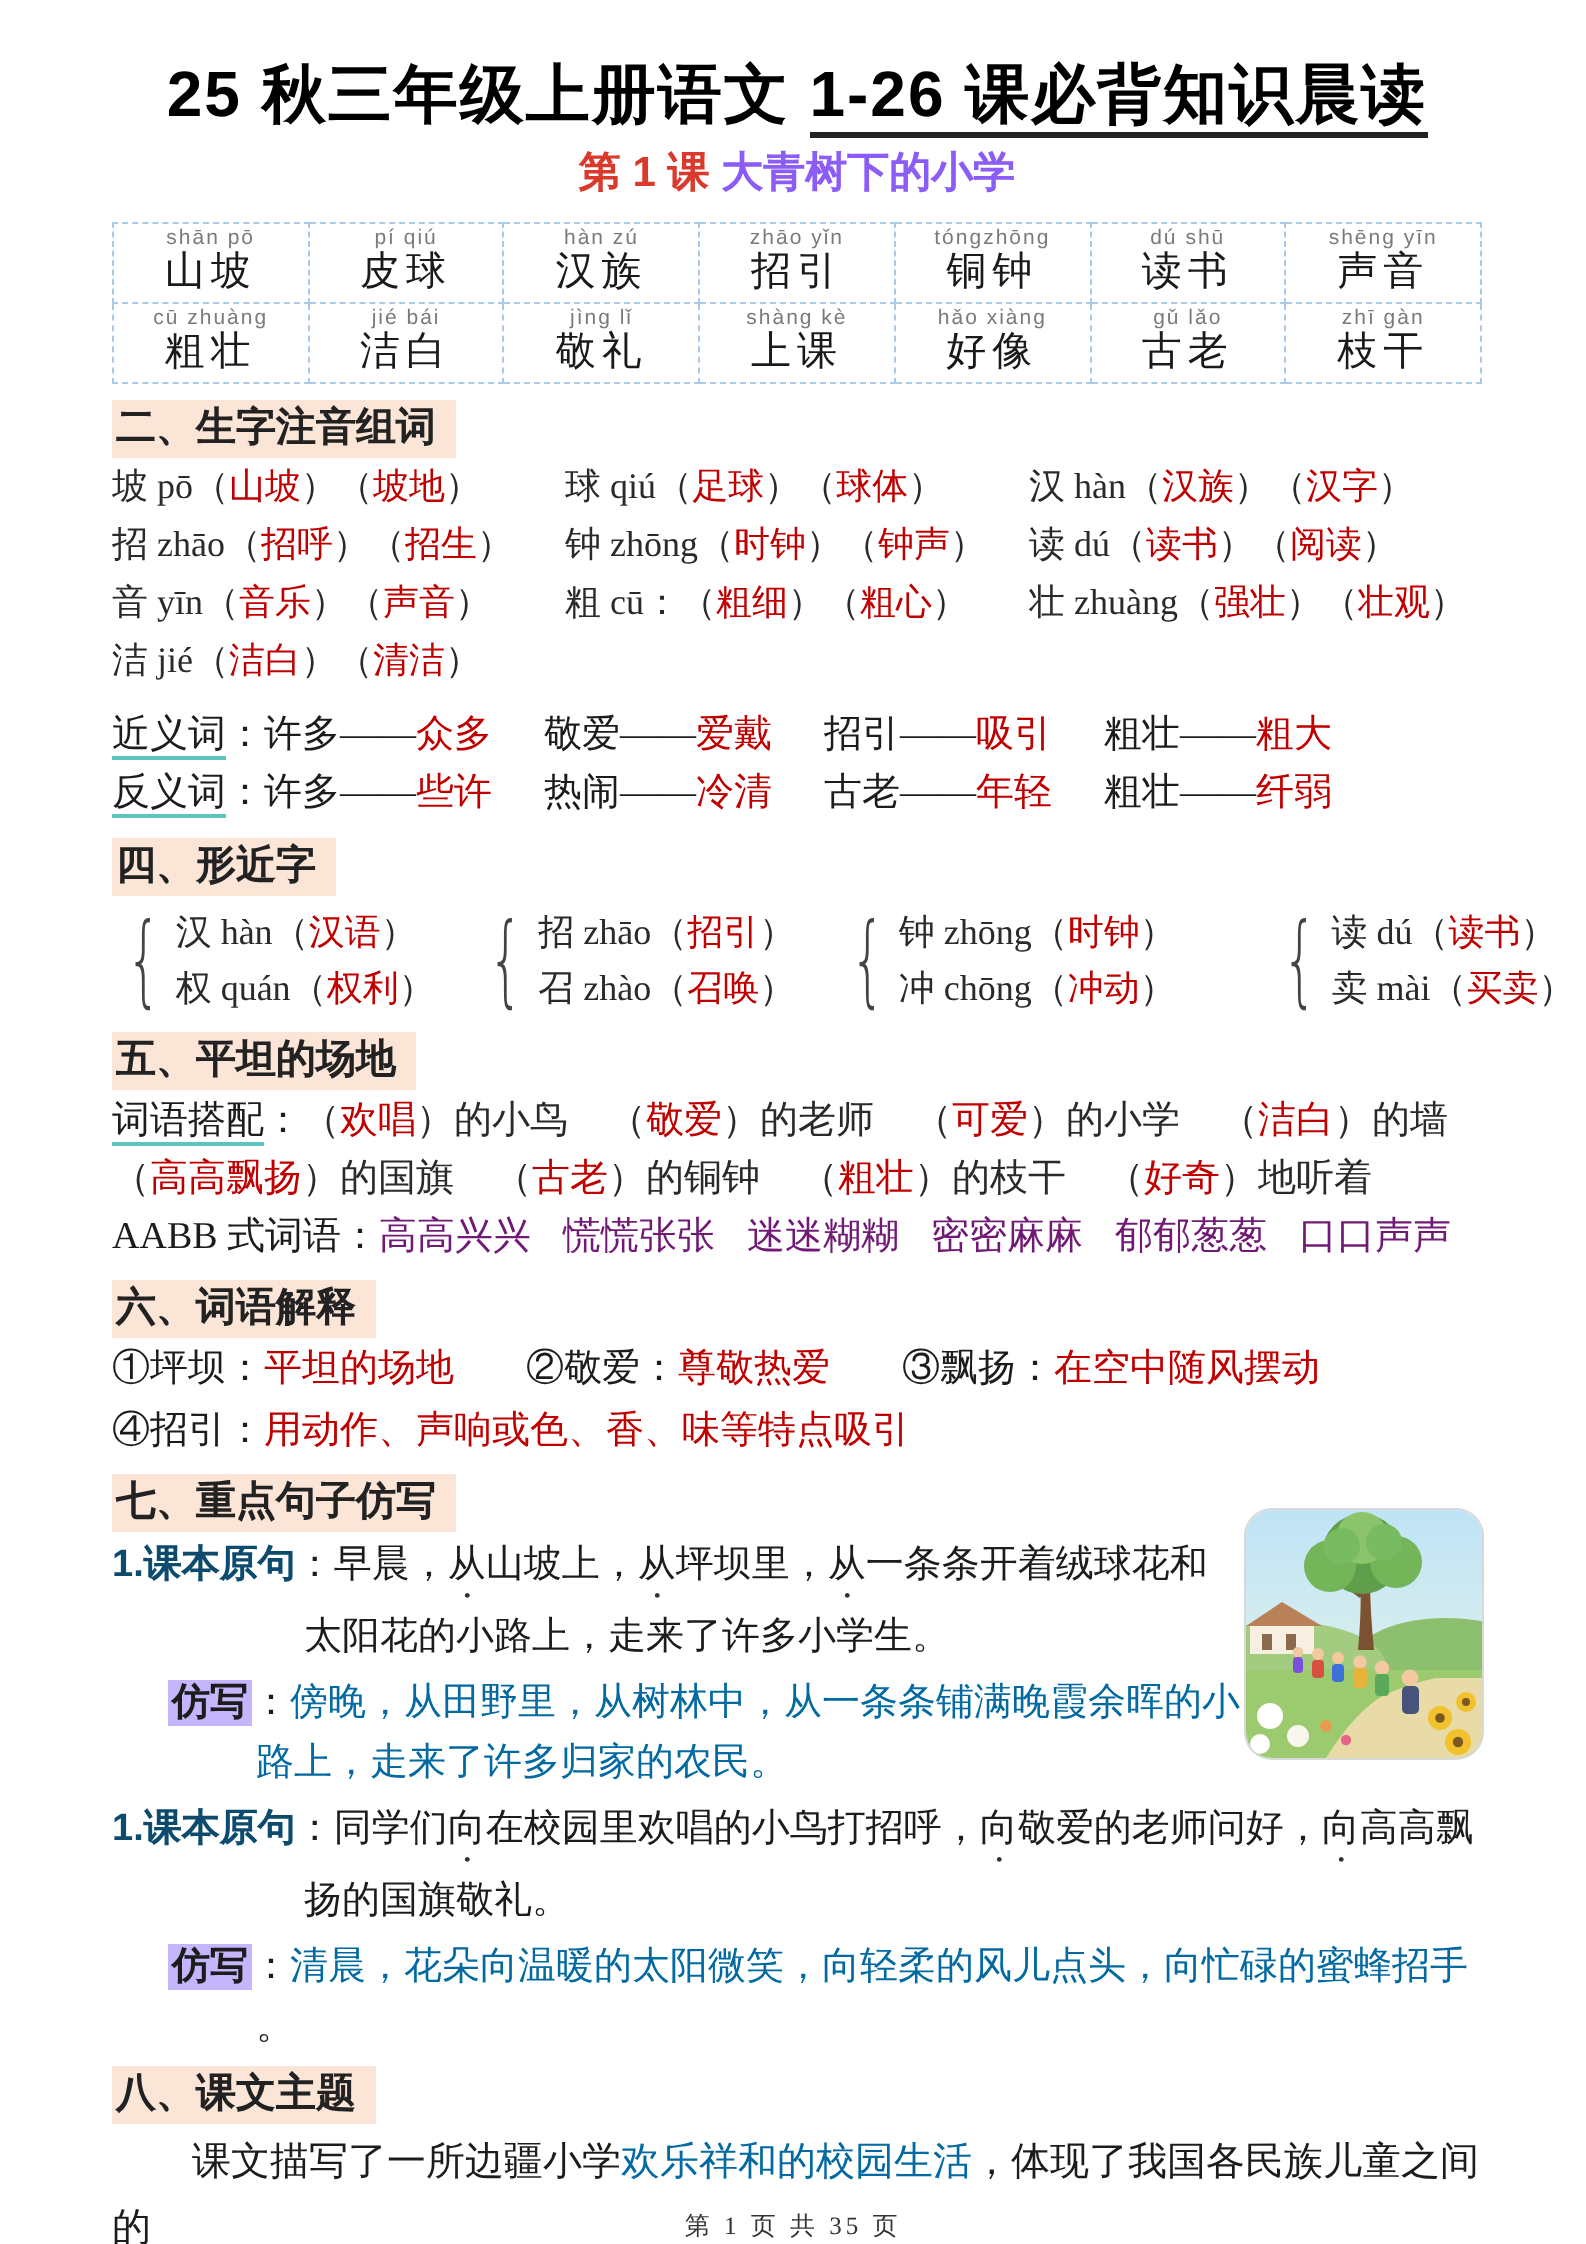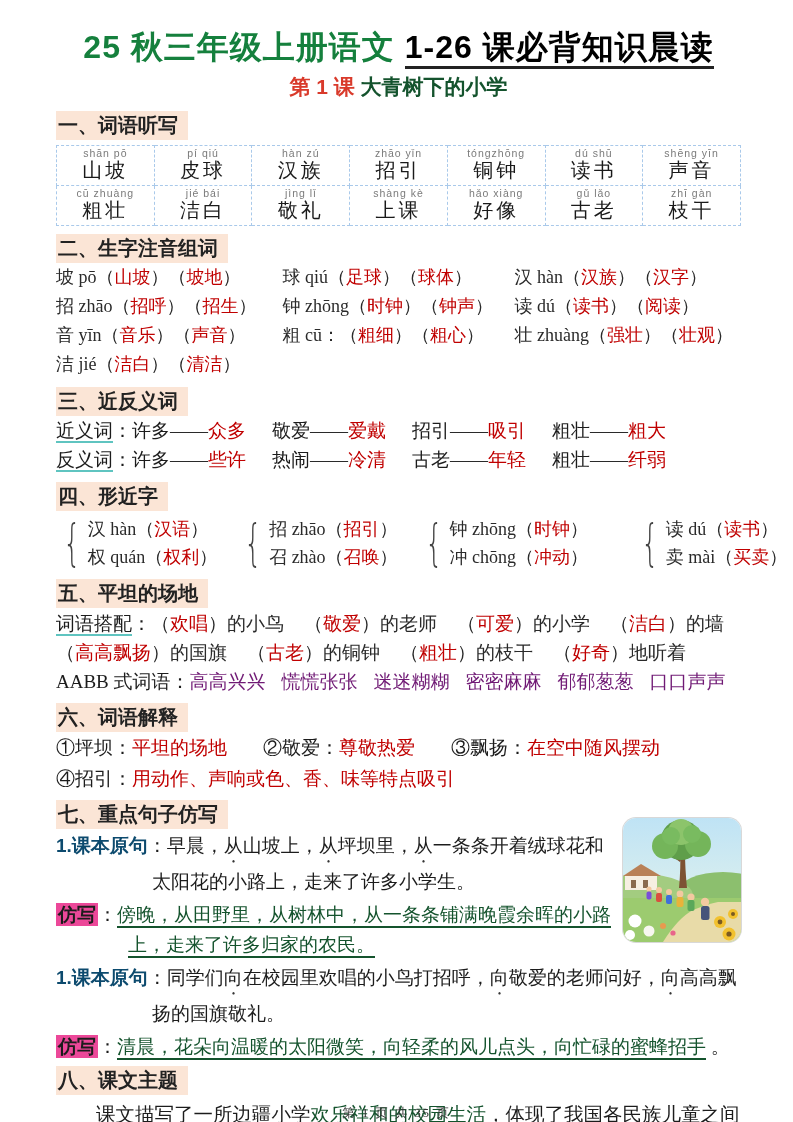--- a/index.html
+++ b/index.html
@@ -2,25 +2,25 @@
 <html><head>
 <meta charset="utf-8">
 <style>
   * { margin:0; padding:0; box-sizing:border-box; }
   html,body { background:#ffffff; }
   body { width:793px; height:1122px; overflow:hidden; font-family:"Liberation Serif", serif; color:#1c1c1c; }
   .page { position:relative; width:793px; height:1122px; padding:26px 52px 0 56px; }
 
   
   .title { text-align:center; font-family:"Liberation Sans", sans-serif; font-weight:bold; font-size:32px; line-height:42px; letter-spacing:1px; white-space:nowrap; }
-  .title .tb { color:#15803d;text-align:right; }
+  .title .tb { color:#000000;text-align:right; }
   .title .tr { color:#000000; border-bottom:3px solid #222; padding-bottom:1px; }
   .subtitle { text-align:center; font-family:"Liberation Sans", sans-serif; font-weight:bold; font-size:21px; line-height:30px; margin-top:4px; }
   .subtitle .str { color:#d93a2b; }
-  .subtitle .stb { color:#14532d; }
+  .subtitle .stb { color:#8b5cf6; }
 
   
   .sec { margin-top:8px; }
   .hdr { display:inline-block; font-family:"Liberation Sans", sans-serif; font-weight:bold; font-size:20px; line-height:25px; color:#222; background:#fbe5d6; padding:2px 10px 2px 2px; }
 
   
   table.dict { width:100%; border-collapse:collapse; margin-top:5px; table-layout:fixed; }
   table.dict td { border:1px dashed #a9c9ea; text-align:center; padding:1px 0 3px 0; }
   .py { font-size:10.5px; color:#7a7a7a; letter-spacing:1px; line-height:12px; font-family:"Liberation Sans", sans-serif; }
   .zi { font-size:20px; color:#1a1a1a; letter-spacing:3px; line-height:23px; }
@@ -55,41 +55,40 @@
   .defitem { margin-right:36px; }
 
   
   .s7wrap { position:relative; }
   .para { font-size:19px; line-height:30px; }
   .hang { padding-left:96px; text-indent:-96px; width:562px; margin-top:2px; }
   .hang2 { padding-left:72px; text-indent:-72px; width:568px; margin-top:3px; }
   .hangfull { padding-left:96px; text-indent:-96px; width:684px; margin-top:3px; }
   .hang2full { padding-left:72px; text-indent:-72px; width:684px; margin-top:3px; }
   .lab-blue { color:#0c4a6e; font-weight:bold; font-family:"Liberation Sans", sans-serif; }
-  .lab-yel { background:#ec4899; font-weight:bold; padding:1px 2px; }
-  .redU { color:#14532d; text-decoration:underline; text-underline-offset:5px; text-decoration-thickness:1.5px; }
+  .lab-yel { background:#c4b5fd; font-weight:bold; padding:1px 2px;margin-left:28px; }
+  .redU { color:#0369a1; text-underline-offset:5px; text-decoration-thickness:1.5px; }
   .emph { -webkit-text-emphasis:filled dot #333; text-emphasis:filled dot #333; -webkit-text-emphasis-position:under right; text-emphasis-position:under right; }
   .illus { position:absolute; top:18px; right:0; width:118px; height:124px; border-radius:13px; overflow:hidden; box-shadow:0 0 0 1px #d8d8d8; }
 
   
   .theme { font-size:19.5px; line-height:33px; text-indent:40px; margin-top:3px; }
 
   .footer { position:absolute; bottom:0; left:0; width:100%; text-align:center; font-size:12.5px; letter-spacing:2px; color:#333; }
 </style>
 </head>
 <body>
 
 <div class="page">
 
   <div class="title"><span class="tb">25 秋三年级上册语文 </span><span class="tr">1-26 课必背知识晨读</span></div>
 
   <div class="subtitle"><span class="str">第 1 课 </span><span class="stb">大青树下的小学</span></div>
 
   <div class="sec" style="margin-top:9px">
-    <span class="hdr">一、词语听写</span>
     <table class="dict">
         <tbody id="dict-body">
           <tr>
             <td>
               <div class="py">shān pō</div>
               <div class="zi">山坡</div>
             </td>
             <td>
               <div class="py">pí qiú</div>
               <div class="zi">皮球</div>
@@ -167,21 +166,20 @@
           <div class="s2cell"><span class="par">粗 cū：</span><span class="par">（</span><span class="red">粗细</span><span class="par">）</span><span class="par">（</span><span class="red">粗心</span><span class="par">）</span></div>
           <div class="s2cell"><span class="par">壮 zhuàng</span><span class="par">（</span><span class="red">强壮</span><span class="par">）</span><span class="par">（</span><span class="red">壮观</span><span class="par">）</span></div>
         </div>
         <div class="s2row">
           <div class="s2cell"><span class="par">洁 jié</span><span class="par">（</span><span class="red">洁白</span><span class="par">）</span><span class="par">（</span><span class="red">清洁</span><span class="par">）</span></div>
         </div>
       </div>
   </div>
 
   <div class="sec">
-    <span class="hdr">三、近反义词</span>
     <div id="syn-rows">
         <div class="s3row"><span class="tealU">近义词</span><span>：</span><span class="pair"><span>许多——</span><span class="red">众多</span></span><span class="pair"><span>敬爱——</span><span class="red">爱戴</span></span><span class="pair"><span>招引——</span><span class="red">吸引</span></span><span class="pair"><span>粗壮——</span><span class="red">粗大</span></span></div>
         <div class="s3row"><span class="tealU">反义词</span><span>：</span><span class="pair"><span>许多——</span><span class="red">些许</span></span><span class="pair"><span>热闹——</span><span class="red">冷清</span></span><span class="pair"><span>古老——</span><span class="red">年轻</span></span><span class="pair"><span>粗壮——</span><span class="red">纤弱</span></span></div>
       </div>
   </div>
 
   <div class="sec">
     <span class="hdr">四、形近字</span>
     <div class="fjz-row" id="fjz-row">
         <div class="fjz">

